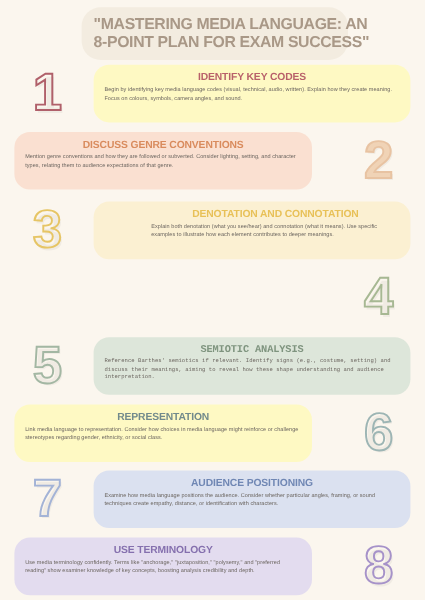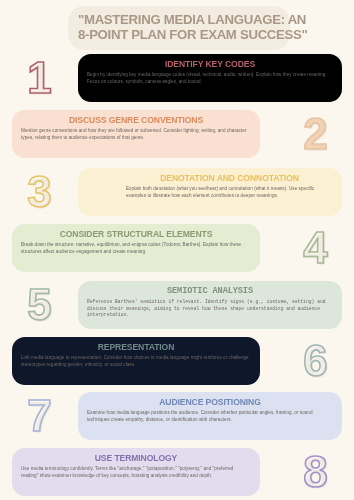--- a/index.html
+++ b/index.html
@@ -95,41 +95,41 @@
   }
   .card-body {
     font-size: 4.6px;
     line-height: 6.6px;
     color: #6c6660;
     letter-spacing: 0.05px;
     text-align: left;
   }
 
   
-  .s1 .card { background: #000000; }
+  .s1 .card { background: #fef9c3; }
   .s1 .card-title { color: #b8616a; }
   .s1 .numeral { -webkit-text-stroke-color: #b0606a; }
 
   .s2 .card { background: #fae0d1; }
   .s2 .card-title { color: #d98b5d; }
   .s2 .numeral { color: #f0d3b6; -webkit-text-stroke-color: #e8c3a2; }
 
   .s3 .card { background: #fbf0d2; padding-left: 48px; }
   .s3 .card-title { color: #e8c158; }
   .s3 .numeral { -webkit-text-stroke-color: #e6c565; }
 
   .s4 .card { background: #e4ecd2; }
   .s4 .card-title { color: #8a9b72; }
   .s4 .numeral { -webkit-text-stroke-color: #a7b893; }
 
   .s5 .card { background: #dde6da; font-family: Liberation Mono, monospace; }
   .s5 .card-title { color: #7f947f; }
   .s5 .numeral { -webkit-text-stroke-color: #a3b7a3; }
 
-  .s6 .card { background: #0f172a; }
+  .s6 .card { background: #fef9c3; }
   .s6 .card-title { color: #728a8c; }
   .s6 .numeral { -webkit-text-stroke-color: #9db5b4; }
 
   .s7 .card { background: #dbe1f0; }
   .s7 .card-title { color: #7087b4; }
   .s7 .numeral { -webkit-text-stroke-color: #a3b3d6; }
 
   .s8 .card { background: #e3dcef; }
   .s8 .card-title { color: #8570ae; }
   .s8 .numeral { -webkit-text-stroke-color: #a692c9; }
@@ -181,24 +181,20 @@
     <div class="card">
       <div class="card-title">DENOTATION AND CONNOTATION</div>
       <div class="card-body">Explain both denotation (what you see/hear) and connotation (what it means). Use specific examples to illustrate how each element contributes to deeper meanings.</div>
     </div>
   </div>
 
   <div class="row r4 s4 right-num">
     <div class="num-cell">
       <span class="numeral">4</span>
     </div>
-    <div class="card">
-      <div class="card-title">CONSIDER STRUCTURAL ELEMENTS</div>
-      <div class="card-body">Break down the structure: narrative, equilibrium, and enigma codes (Todorov, Barthes). Explain how these structures affect audience engagement and create meaning.</div>
-    </div>
   </div>
 
   <div class="row r5 s5 left-num">
     <div class="num-cell">
       <span class="numeral">5</span>
     </div>
     <div class="card">
       <div class="card-title">SEMIOTIC ANALYSIS</div>
       <div class="card-body">Reference Barthes' semiotics if relevant. Identify signs (e.g., costume, setting) and discuss their meanings, aiming to reveal how these shape understanding and audience interpretation.</div>
     </div>

